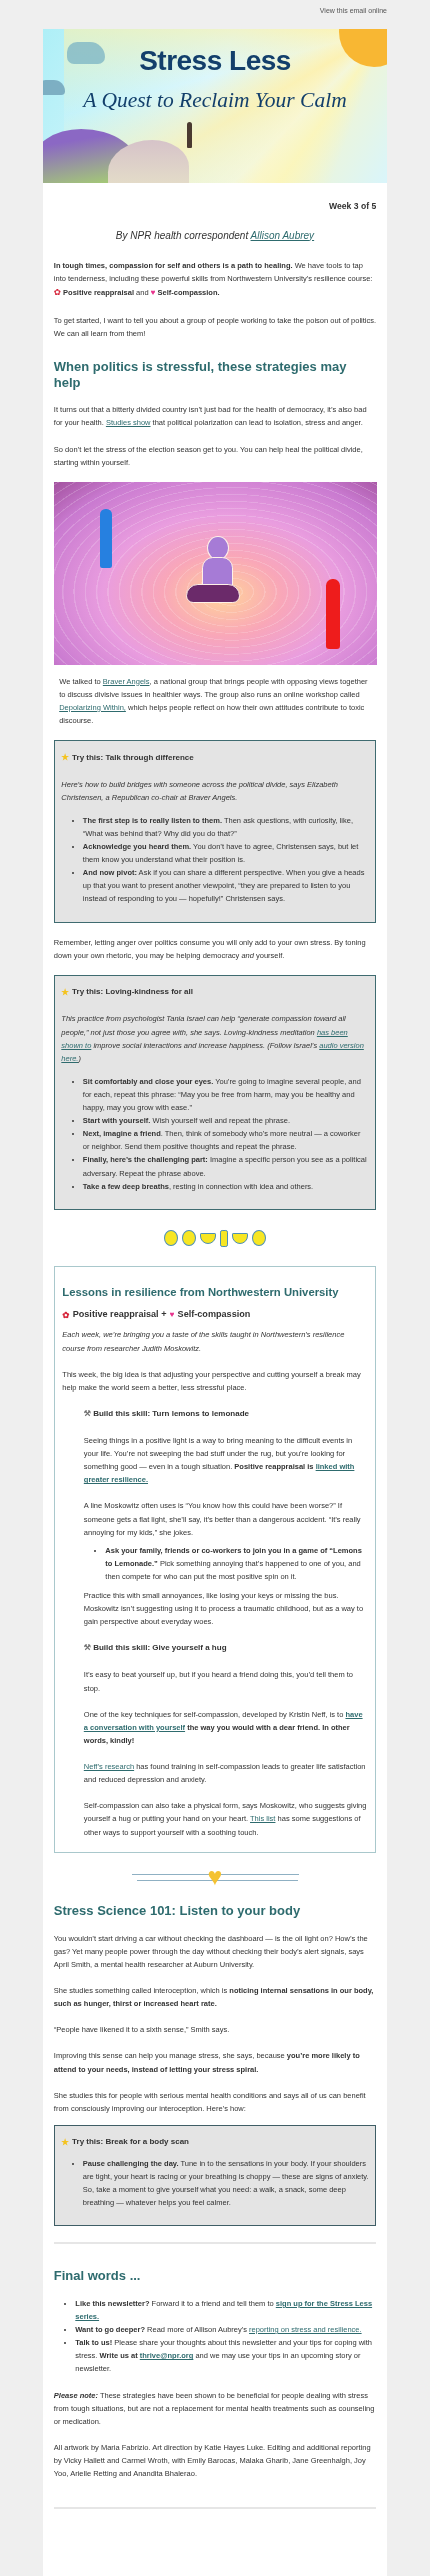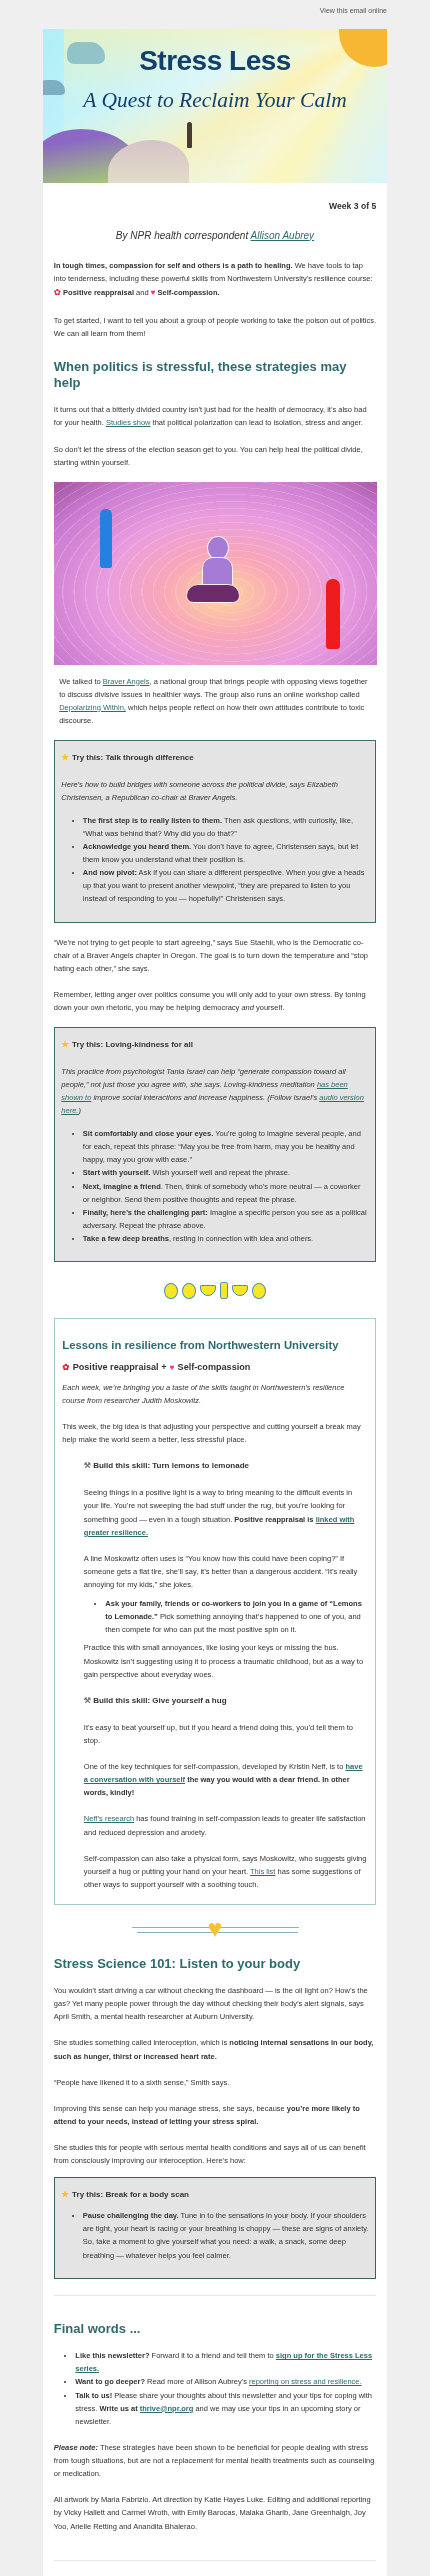--- a/index.html
+++ b/index.html
@@ -168,21 +168,20 @@
         <span>Try this: Talk through difference</span>
       </div>
       <div class="intro">Here’s how to build bridges with someone across the political divide, says Elizabeth Christensen, a Republican co-chair at Braver Angels.</div>
       <ul>
         <li><b>The first step is to really listen to them.</b><span> Then ask questions, with curiosity, like, “What was behind that? Why did you do that?”</span></li>
         <li><b>Acknowledge you heard them.</b><span> You don’t have to agree, Christensen says, but let them know you understand what their position is.</span></li>
         <li><b>And now pivot:</b><span> Ask if you can share a different perspective. When you give a heads up that you want to present another viewpoint, “they are prepared to listen to you instead of responding to you — hopefully!” Christensen says.</span></li>
       </ul>
     </div>
 
-    <p>“We’re not trying to get people to start agreeing,” says Sue Staehli, who is the Democratic co-chair of a Braver Angels chapter in Oregon. The goal is to turn down the temperature and “stop hating each other,” she says.</p>
     <p>
       <span>Remember, letting anger over politics consume you will only add to your own stress. By toning down your own rhetoric, you may be helping democracy </span><em>and</em><span> yourself.</span>
     </p>
 
     <div class="trybox">
       <div class="ttl">
         <span class="star">★</span>
         <span>Try this: Loving-kindness for all</span>
       </div>
       <div class="intro">
@@ -218,21 +217,21 @@
       <p>This week, the big idea is that adjusting your perspective and cutting yourself a break may help make the world seem a better, less stressful place.</p>
 
       <div class="inner">
         <div class="skill">
           <span class="tool">⚒</span>
           <span>Build this skill: Turn lemons to lemonade</span>
         </div>
         <p>
           <span>Seeing things in a positive light is a way to bring meaning to the difficult events in your life. You’re not sweeping the bad stuff under the rug, but you’re looking for something good — even in a tough situation. </span><b>Positive reappraisal is </b><a href="#" style="font-weight:bold">linked with greater resilience.</a>
         </p>
-        <p style="margin-bottom:5.4px">A line Moskowitz often uses is “You know how this could have been coping?” If someone gets a flat tire, she’ll say, it’s better than a dangerous accident. “It’s really annoying for my kids,” she jokes.</p>
+        <p style="margin-bottom:5.4px">A line Moskowitz often uses is “You know how this could have been worse?” If someone gets a flat light, she’ll say, it’s better than a dangerous accident. “It’s really annoying for my kids,” she jokes.</p>
         <ul style="margin-bottom:5.4px">
           <li><b>Ask your family, friends or co-workers to join you in a game of “Lemons to Lemonade.”</b><span> Pick something annoying that’s happened to one of you, and then compete for who can put the most positive spin on it.</span></li>
         </ul>
         <p>Practice this with small annoyances, like losing your keys or missing the bus. Moskowitz isn’t suggesting using it to process a traumatic childhood, but as a way to gain perspective about everyday woes.</p>
 
         <div class="skill">
           <span class="tool">⚒</span>
           <span>Build this skill: Give yourself a hug</span>
         </div>
         <p>It’s easy to beat yourself up, but if you heard a friend doing this, you’d tell them to stop.</p>

